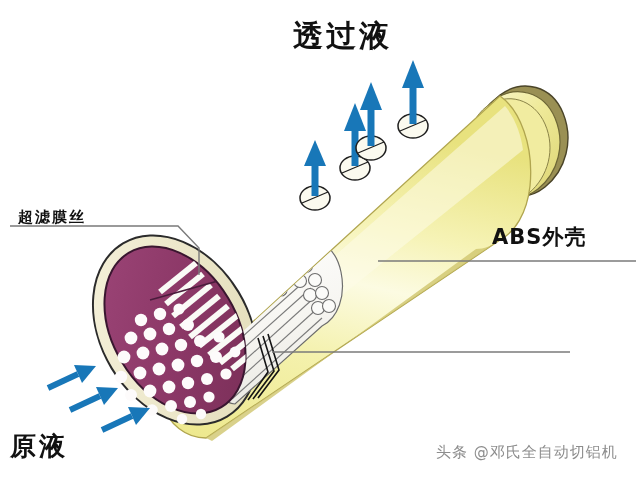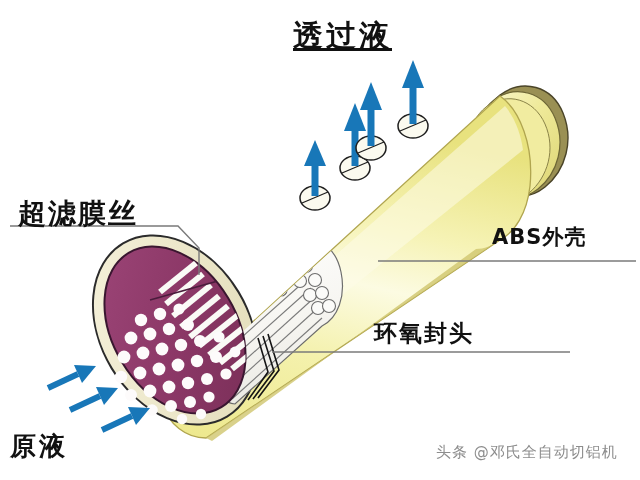--- a/index.html
+++ b/index.html
@@ -30,26 +30,25 @@
     font-weight: bold;
     letter-spacing: 2px;
     white-space: nowrap;
     font-family: "DejaVu Sans", "Liberation Sans", sans-serif;
   }
   #label-permeate {
     left: 293px;
     top: 16px;
     font-size: 30px;
     letter-spacing: 3px;
-    text-decoration: underline;
   }
   #label-uf-fiber {
     left: 18px;
-    top: 195px;
-    font-size: 28px;
+    top: 208px;
+    font-size: 15px;
   }
   #label-abs-shell {
     left: 492px;
     top: 223px;
     font-size: 21px;
     letter-spacing: 1px;
   }
   #label-epoxy-head {
     left: 374px;
     top: 318px;
@@ -323,19 +322,18 @@
       <path d="M 570,352 L 272,352"></path>
     </g>
   </svg>
 
   <div class="label" id="label-permeate">透过液</div>
 
   <div class="label" id="label-uf-fiber">超滤膜丝</div>
 
   <div class="label" id="label-abs-shell">ABS外壳</div>
 
-  <div class="label" id="label-epoxy-head">环氧封头</div>
 
   <div class="label" id="label-feed">原液</div>
 
   <div id="watermark">头条 @邓氏全自动切铝机</div>
 
 </div>
 
 </body></html>

